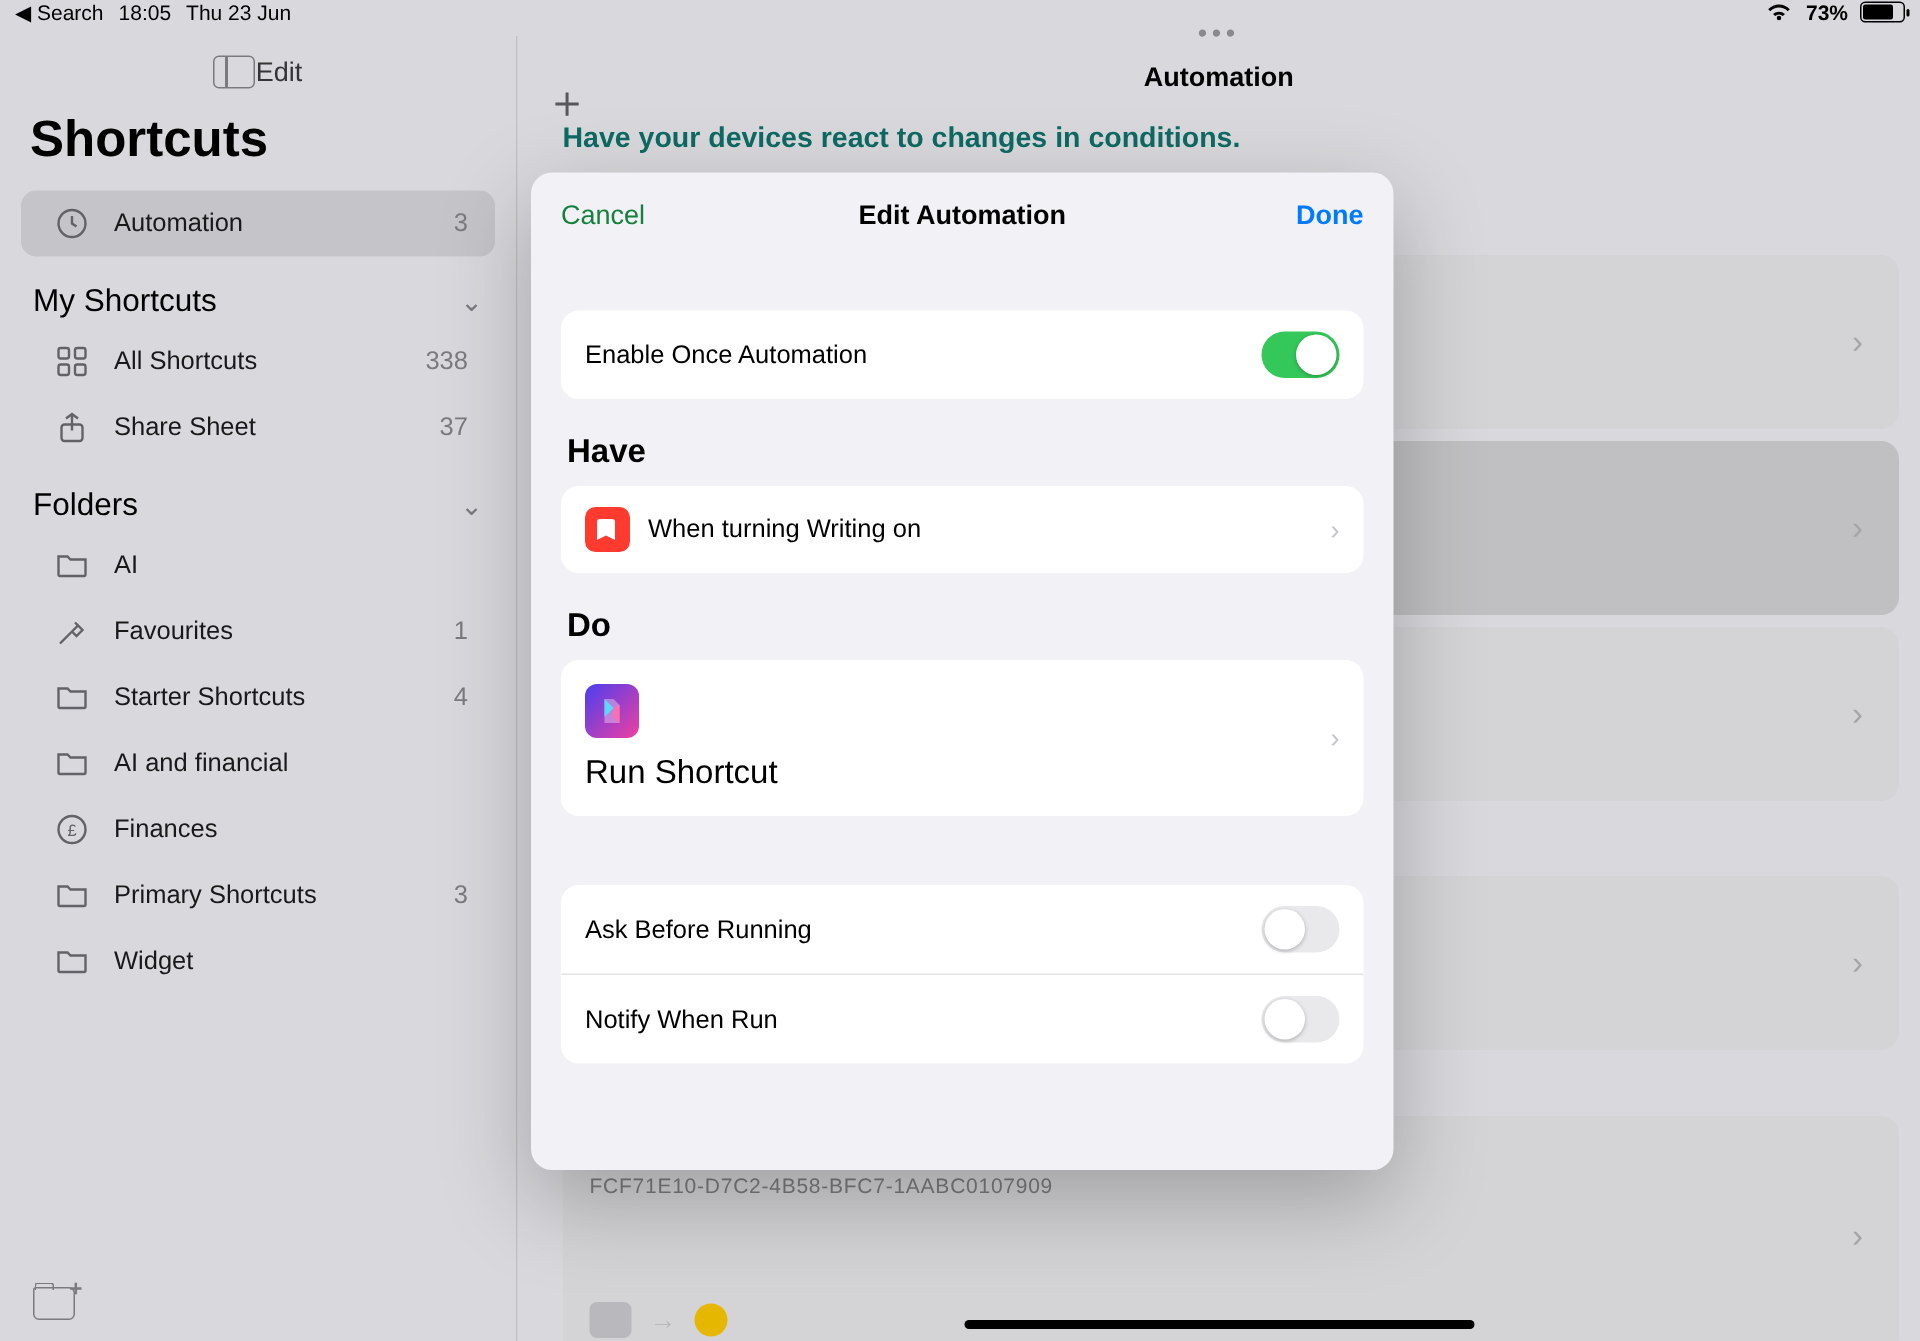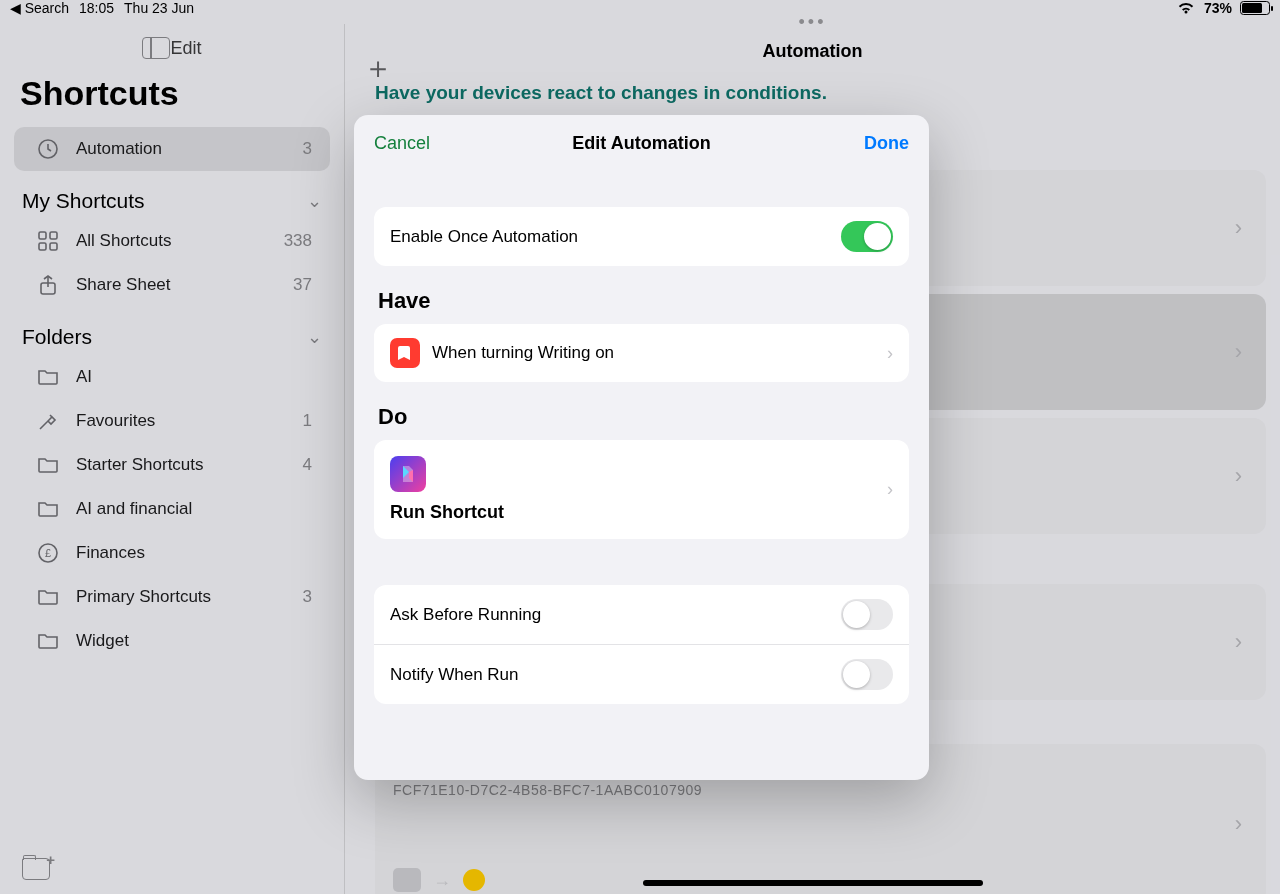--- a/index.html
+++ b/index.html
@@ -308,21 +308,21 @@
     <div class="cell-group">
       <div class="cell tall">
         <div class="stack">
           <span class="icon-slot" style="background:linear-gradient(135deg,#4a3ff0,#f03fa0);width:36px;height:36px;border-radius:8px">
             <svg width="22" height="22" viewBox="0 0 22 22">
                 <path d="M6 3h6l4 4v12H6z" fill="rgba(255,255,255,0.35)"></path>
                 <path d="M6 3l6 6-6 6z" fill="#5ad8ff"></path>
                 <path d="M12 9l4-2v12l-4-4z" fill="#ff6fae"></path>
               </svg>
           </span>
-          <span style="font-size:18px;font-weight:700">Run Shortcut</span>
+          <span style="font-size:22px;font-weight:400">Run Shortcut</span>
         </div>
         <span class="chev" style="margin-left:auto">›</span>
       </div>
     </div>
 
     <div style="height:46px"></div>
     <div class="cell-group">
       <div class="cell">
         <span class="clabel">Ask Before Running</span>
         <span class="switch off">

